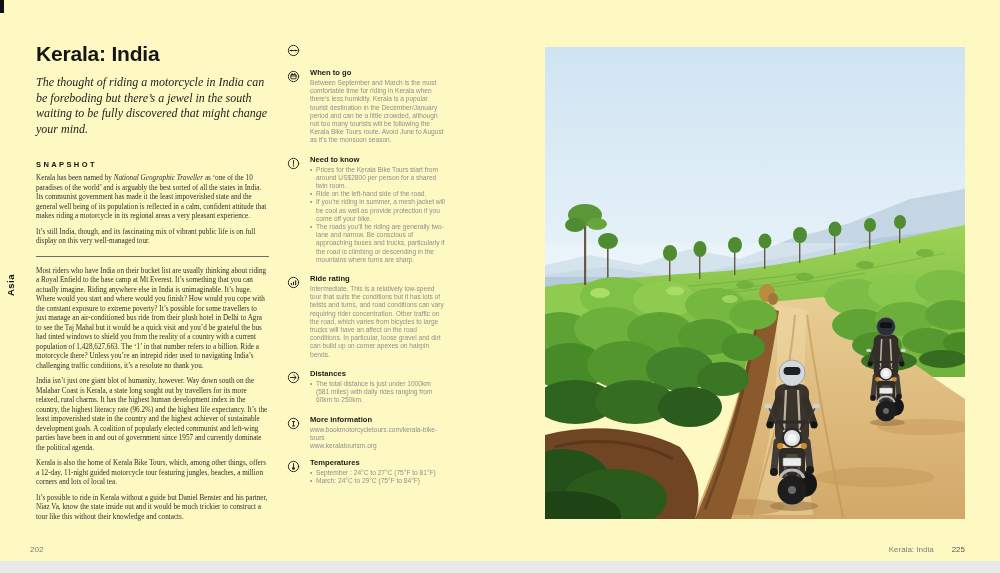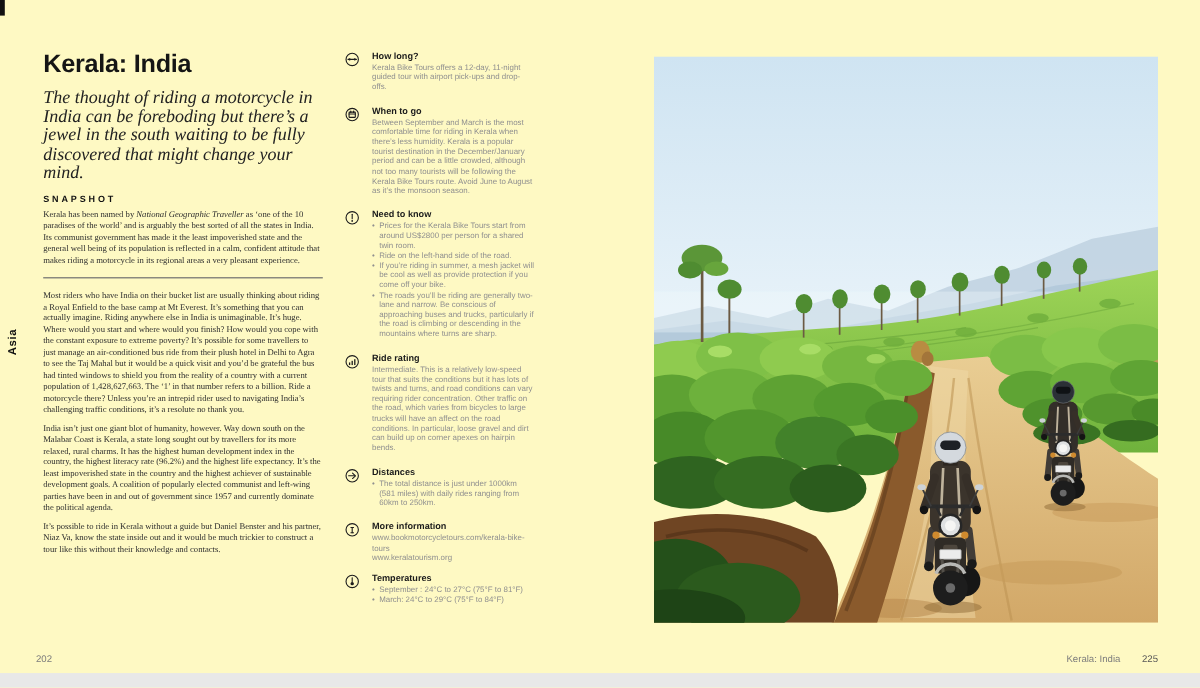--- a/index.html
+++ b/index.html
@@ -4,22 +4,22 @@
 <style>
   html,body{margin:0;padding:0;background:#e8e8e8;}
   .spread{position:relative;width:1000px;height:561px;background:#fef9c3;overflow:hidden;
           font-family:"Liberation Sans",sans-serif;color:#1c1c1c;}
   .corner-mark{position:absolute;left:0;top:0;width:4px;height:13px;background:#111;}
   .side-tab{position:absolute;left:5px;top:274px;writing-mode:vertical-rl;transform:rotate(180deg);
             font-weight:bold;font-size:9.5px;letter-spacing:.5px;color:#111;}
   
   .left-col{position:absolute;left:36px;top:42px;width:233px;}
   .title{margin:0 0 9px 0;font-size:21px;font-weight:bold;letter-spacing:-.2px;color:#151515;}
-  .intro{margin:0 0 8px 0;font-family:"Liberation Serif",serif;font-style:italic;
-         font-size:15px;line-height:15.5px;color:#222;width:238px;}
+  .intro{margin:0 0 23px 0;font-family:"Liberation Serif",serif;font-style:italic;
+         font-size:12px;line-height:15.5px;color:#222;width:238px;}
   .snapshot-h{margin:0 0 5px 0;font-size:7.5px;font-weight:bold;letter-spacing:2.4px;color:#111;}
   .serif-p{margin:0 0 6px 0;font-family:"Liberation Serif",serif;font-size:7.2px;
            line-height:9.5px;color:#2e2e2e;text-align:left;}
   .serif-p em{font-style:italic;}
   .divider{border:none;border-top:1px solid #6e6e6e;margin:9px 0 10px 0;}
   
   .info-col{position:absolute;left:287px;top:42px;width:158px;}
   .info-section{display:flex;margin-bottom:7px;}
   .icon{flex:0 0 15px;margin-right:8px;margin-top:1px;}
   .icon svg{width:13px;height:13px;stroke:#1c1c1c;fill:none;stroke-width:1.7;
@@ -48,41 +48,39 @@
 
   <div class="corner-mark"></div>
   <div class="side-tab">Asia</div>
 
   <main class="left-col">
     <h1 class="title">Kerala: India</h1>
     <p class="intro">The thought of riding a motorcycle in India can be foreboding but there’s a jewel in the south waiting to be fully discovered that might change your mind.</p>
     <h2 class="snapshot-h">SNAPSHOT</h2>
     <div id="snapshot-paras">
         <p class="serif-p"><span>Kerala has been named by </span><em>National Geographic Traveller</em><span> as ‘one of the 10 paradises of the world’ and is arguably the best sorted of all the states in India. Its communist government has made it the least impoverished state and the general well being of its population is reflected in a calm, confident attitude that makes riding a motorcycle in its regional areas a very pleasant experience.</span></p>
+        <p class="serif-p"><span>It’s still India, though, and its fascinating mix of vibrant public life is on full display on this very well-managed tour.</span></p>
       </div>
     <hr class="divider">
     <div id="body-paras">
         <p class="serif-p">Most riders who have India on their bucket list are usually thinking about riding a Royal Enfield to the base camp at Mt Everest. It’s something that you can actually imagine. Riding anywhere else in India is unimaginable. It’s huge. Where would you start and where would you finish? How would you cope with the constant exposure to extreme poverty? It’s possible for some travellers to just manage an air-conditioned bus ride from their plush hotel in Delhi to Agra to see the Taj Mahal but it would be a quick visit and you’d be grateful the bus had tinted windows to shield you from the reality of a country with a current population of 1,428,627,663. The ‘1’ in that number refers to a billion. Ride a motorcycle there? Unless you’re an intrepid rider used to navigating India’s challenging traffic conditions, it’s a resolute no thank you.</p>
         <p class="serif-p">India isn’t just one giant blot of humanity, however. Way down south on the Malabar Coast is Kerala, a state long sought out by travellers for its more relaxed, rural charms. It has the highest human development index in the country, the highest literacy rate (96.2%) and the highest life expectancy. It’s the least impoverished state in the country and the highest achiever of sustainable development goals. A coalition of popularly elected communist and left-wing parties have been in and out of government since 1957 and currently dominate the political agenda.</p>
+        <p class="serif-p">Kerala is also the home of Kerala Bike Tours, which, among other things, offers a 12-day, 11-night guided motorcycle tour featuring jungles, beaches, a million corners and lots of local tea.</p>
         <p class="serif-p">It’s possible to ride in Kerala without a guide but Daniel Benster and his partner, Niaz Va, know the state inside out and it would be much trickier to construct a tour like this without their knowledge and contacts.</p>
       </div>
   </main>
 
   <aside class="info-col" id="infobox">
       <div class="info-section">
         <span class="icon"><svg viewBox="0 0 24 24">
             <circle cx="12" cy="12" r="9.5"></circle>
             <line x1="5.5" y1="12" x2="18.5" y2="12"></line>
             <circle class="f" cx="8" cy="12" r="1.6"></circle>
             <circle class="f" cx="16" cy="12" r="1.6"></circle>
           </svg></span>
-        <div class="info-content">
-          <h3>How long?</h3>
-          <p class="info-body">Kerala Bike Tours offers a 12-day, 11-night guided tour with airport pick-ups and drop-offs.</p>
-        </div>
       </div>
       <div class="info-section">
         <span class="icon"><svg viewBox="0 0 24 24">
             <circle cx="12" cy="12" r="9.5"></circle>
             <rect x="7.2" y="8.2" width="9.6" height="8" rx="1"></rect>
             <line x1="7.2" y1="11" x2="16.8" y2="11"></line>
             <line x1="9.8" y1="6.6" x2="9.8" y2="8.6"></line>
             <line x1="14.2" y1="6.6" x2="14.2" y2="8.6"></line>
           </svg></span>
         <div class="info-content">

